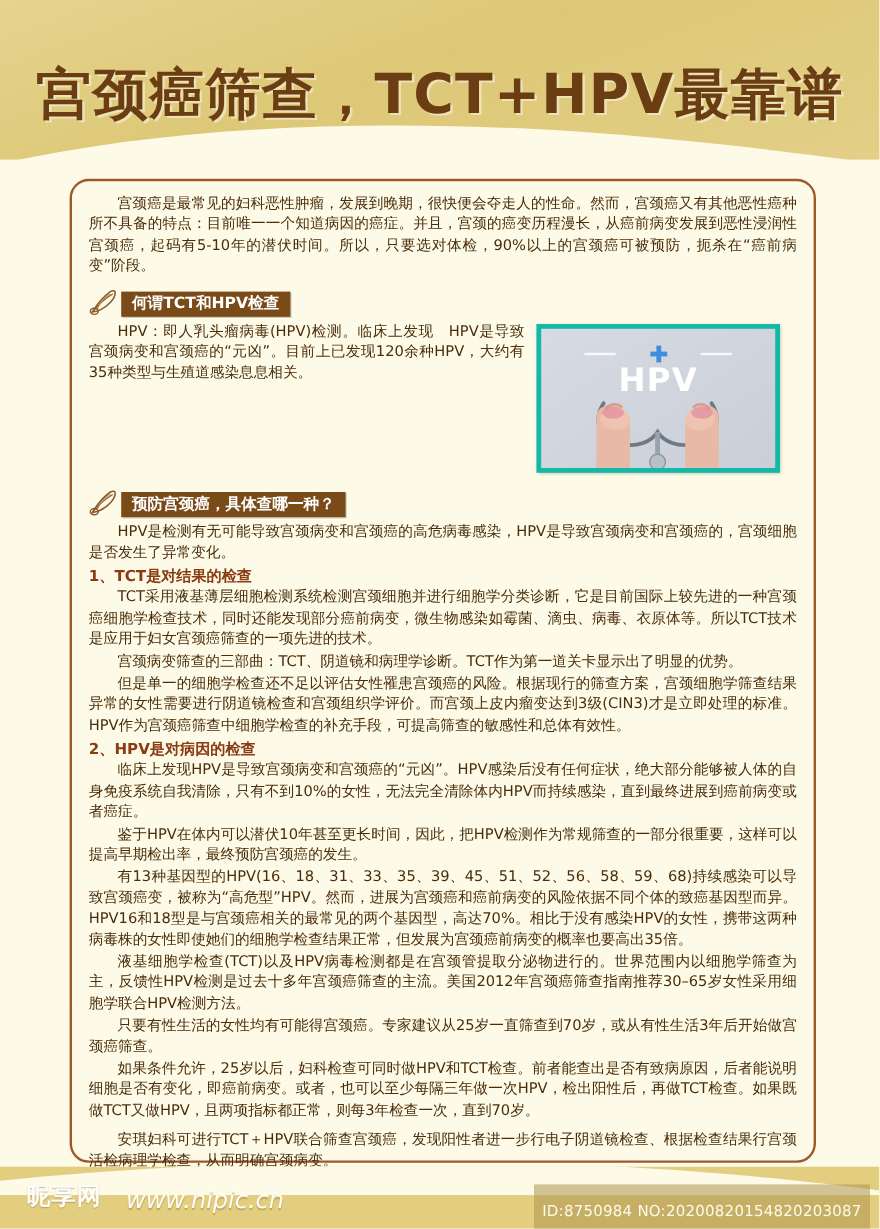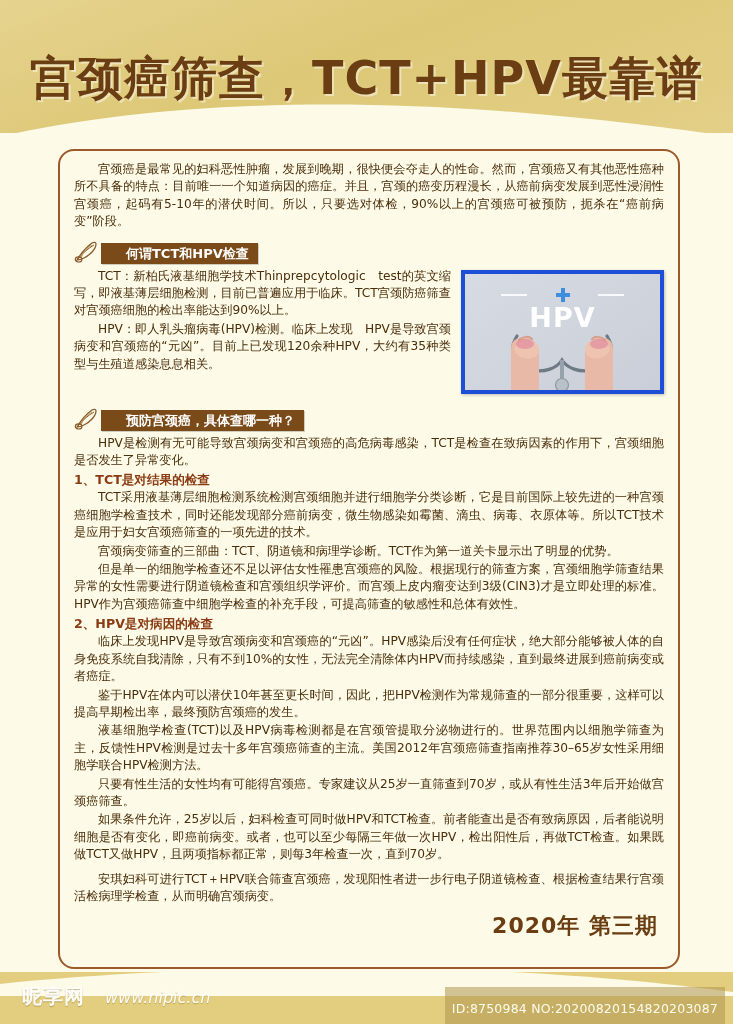--- a/index.html
+++ b/index.html
@@ -91,43 +91,43 @@
     margin-right: 1px;
   }
   .badge {
     display: inline-block;
     background: #7a4a18;
     color: #ffffff;
     font-size: 13px;
     font-weight: bold;
     line-height: 21px;
     height: 21px;
-    padding: 0 9px 0 25px;
+    padding: 0 9px 0 9px;
     white-space: nowrap;
     box-shadow: 1px 1px 0 rgba(0,0,0,0.18);
   }
 
   
   .sub-title {
     font-size: 12.6px;
     font-weight: bold;
     color: #8a3b12;
     margin: 2px 0 1px 0;
     line-height: 17px;
   }
 
   
   #hpv-photo-wrap {
     float: right;
     width: 203px;
     height: 124px;
-    margin: 2px 0 4px 10px;
+    margin: 2px 14px 4px 10px;
     padding: 4px;
     box-sizing: border-box;
-    background: #1d4ed8;
+    background: #14b8a6;
     box-shadow: 1px 1px 3px rgba(0,0,0,0.25);
   }
   #hpv-photo {
     width: 100%;
     height: 100%;
     position: relative;
     overflow: hidden;
     background: linear-gradient(145deg, #d7dbe3 0%, #cfd4dd 55%, #c9ced8 100%);
   }
   #hpv-photo .hpv-text {
@@ -203,21 +203,21 @@
     font-weight: bold;
     color: #ffffff;
     letter-spacing: 1px;
     opacity: 0.92;
     text-shadow: 0 1px 1px rgba(130,105,40,0.5);
   }
   #footer-url {
     position: absolute;
     left: 105px;
     top: 16px;
-    font-size: 16px;
+    font-size: 20px;
     font-style: italic;
     color: #ffffff;
     opacity: 0.95;
     text-shadow: 0 1px 1px rgba(130,105,40,0.45);
   }
   #footer-id {
     position: absolute;
     right: 8px;
     top: 15px;
     font-size: 12.5px;
@@ -276,47 +276,47 @@
         <g>
           <path d="M120,116 L120,80 C120,72 124,66 132,64 C140,62 148,66 148,74 L148,116 Z" fill="#e8b9a6"></path>
           <path d="M144,72 C139,66 130,64 124,68 C120,71 119,76 121,80 C124,85 134,86 140,82 C144,79 146,75 144,72 Z" fill="#eec3b0"></path>
           <path d="M140,66 C136,62 130,62 127,65" fill="none" stroke="#d79d8a" stroke-width="2" stroke-linecap="round"></path>
           <ellipse cx="134" cy="70" rx="9" ry="5" fill="#e07b9a" opacity="0.55"></ellipse>
         </g>
       </svg>
     </div>
   </div>
 
-  <p class="para">TCT：新柏氏液基细胞学技术Thinprepcytologic　test的英文缩写，即液基薄层细胞检测，目前已普遍应用于临床。TCT宫颈防癌筛查对宫颈癌细胞的检出率能达到90%以上。</p>
   <p class="para">HPV：即人乳头瘤病毒(HPV)检测。临床上发现　HPV是导致宫颈病变和宫颈癌的“元凶”。目前上已发现120余种HPV，大约有35种类型与生殖道感染息息相关。</p>
 
   <div style="clear:both;"></div>
 
   <div class="section-head">
     <span class="quill-icon">
       <svg width="26" height="26" viewBox="0 0 26 26">
         <path d="M3,22 C6,17 11,10 18,5 C20,4 22,4 22,6 C22,11 16,17 10,20 C7,21.5 5,22 3,22 Z" fill="none" stroke="#8a5a2a" stroke-width="1.3"></path>
         <path d="M4,21 C8,16 13,11 20,7" fill="none" stroke="#8a5a2a" stroke-width="1"></path>
         <path d="M7,20 C9,14 13,10 18,7" fill="none" stroke="#b58d52" stroke-width="0.9"></path>
         <ellipse cx="4.6" cy="21.4" rx="3.3" ry="2.6" fill="none" stroke="#8a5a2a" stroke-width="1.2"></ellipse>
       </svg>
     </span>
     <span class="badge">预防宫颈癌，具体查哪一种？</span>
   </div>
 
-  <p class="para">HPV是检测有无可能导致宫颈病变和宫颈癌的高危病毒感染，TCT是检查在致病因素的作用下，宫颈细胞是否发生了异常变化。</p>
+  <p class="para">HPV是检测有无可能导致宫颈病变和宫颈癌的高危病毒感染，HPV是导致宫颈病变和宫颈癌的，宫颈细胞是否发生了异常变化。</p>
 
   <div class="sub-title">1、TCT是对结果的检查</div>
   <p class="para">TCT采用液基薄层细胞检测系统检测宫颈细胞并进行细胞学分类诊断，它是目前国际上较先进的一种宫颈癌细胞学检查技术，同时还能发现部分癌前病变，微生物感染如霉菌、滴虫、病毒、衣原体等。所以TCT技术是应用于妇女宫颈癌筛查的一项先进的技术。</p>
   <p class="para">宫颈病变筛查的三部曲：TCT、阴道镜和病理学诊断。TCT作为第一道关卡显示出了明显的优势。</p>
   <p class="para">但是单一的细胞学检查还不足以评估女性罹患宫颈癌的风险。根据现行的筛查方案，宫颈细胞学筛查结果异常的女性需要进行阴道镜检查和宫颈组织学评价。而宫颈上皮内瘤变达到3级(CIN3)才是立即处理的标准。HPV作为宫颈癌筛查中细胞学检查的补充手段，可提高筛查的敏感性和总体有效性。</p>
 
   <div class="sub-title">2、HPV是对病因的检查</div>
   <p class="para">临床上发现HPV是导致宫颈病变和宫颈癌的“元凶”。HPV感染后没有任何症状，绝大部分能够被人体的自身免疫系统自我清除，只有不到10%的女性，无法完全清除体内HPV而持续感染，直到最终进展到癌前病变或者癌症。</p>
   <p class="para">鉴于HPV在体内可以潜伏10年甚至更长时间，因此，把HPV检测作为常规筛查的一部分很重要，这样可以提高早期检出率，最终预防宫颈癌的发生。</p>
+  <p class="para">有13种基因型的HPV(16、18、31、33、35、39、45、51、52、56、58、59、68)持续感染可以导致宫颈癌变，被称为“高危型”HPV。然而，进展为宫颈癌和癌前病变的风险依据不同个体的致癌基因型而异。HPV16和18型是与宫颈癌相关的最常见的两个基因型，高达70%。相比于没有感染HPV的女性，携带这两种病毒株的女性即使她们的细胞学检查结果正常，但发展为宫颈癌前病变的概率也要高出35倍。</p>
 
   <p class="para">液基细胞学检查(TCT)以及HPV病毒检测都是在宫颈管提取分泌物进行的。世界范围内以细胞学筛查为主，反馈性HPV检测是过去十多年宫颈癌筛查的主流。美国2012年宫颈癌筛查指南推荐30–65岁女性采用细胞学联合HPV检测方法。</p>
 
   <p class="para">只要有性生活的女性均有可能得宫颈癌。专家建议从25岁一直筛查到70岁，或从有性生活3年后开始做宫颈癌筛查。</p>
   <p class="para">如果条件允许，25岁以后，妇科检查可同时做HPV和TCT检查。前者能查出是否有致病原因，后者能说明细胞是否有变化，即癌前病变。或者，也可以至少每隔三年做一次HPV，检出阳性后，再做TCT检查。如果既做TCT又做HPV，且两项指标都正常，则每3年检查一次，直到70岁。</p>
 
   <p class="para" style="margin-top:7px;">安琪妇科可进行TCT＋HPV联合筛查宫颈癌，发现阳性者进一步行电子阴道镜检查、根据检查结果行宫颈活检病理学检查，从而明确宫颈病变。</p>
 
   <div id="issue-label">2020年  第三期</div>
 </div>

